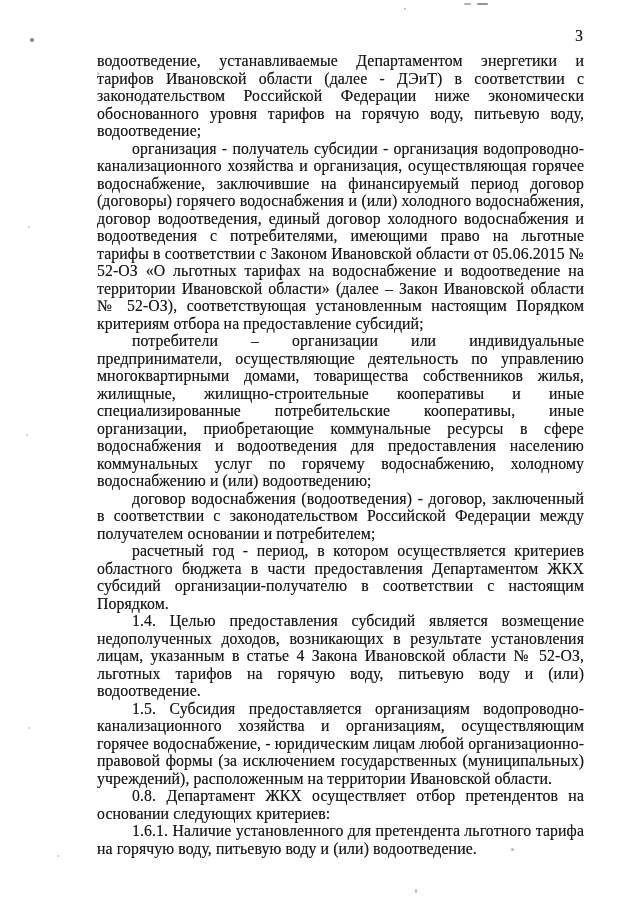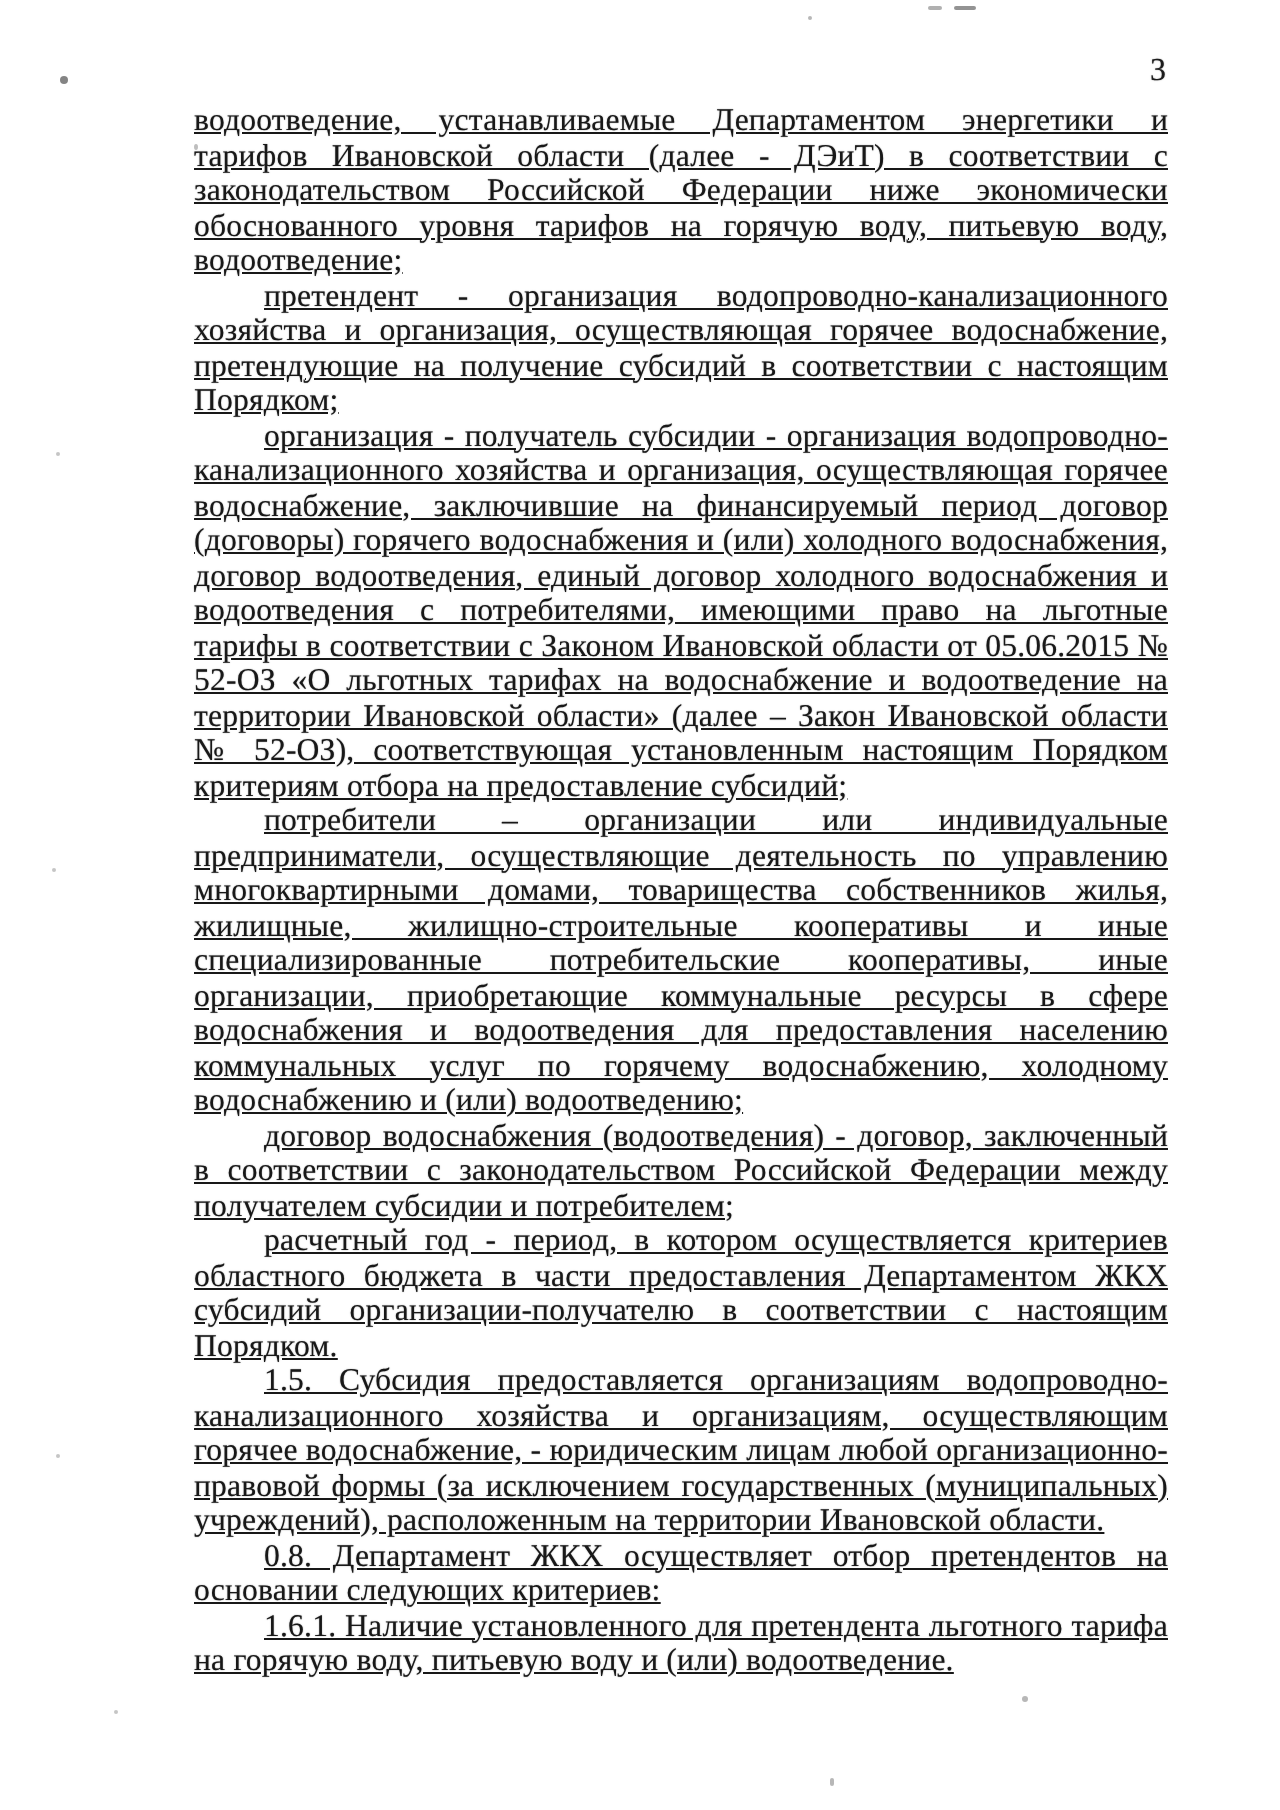--- a/index.html
+++ b/index.html
@@ -34,21 +34,20 @@
     font-size: 15.8px;
     line-height: 17.5px;
     text-align: justify;
     letter-spacing: 0.1px;
     text-shadow: 0 0 0.6px rgba(0,0,0,0.55);
   }
   .para {
     margin: 0;
     padding: 0;
     text-indent: 35px;
-    text-decoration: underline;
   }
   .para.no-indent {
     text-indent: 0;
   }
   .speck {
     position: absolute;
     background: #6f6f6f;
     border-radius: 50%;
   }
   .speck.bar {
@@ -57,25 +56,25 @@
 </style>
 </head>
 <body>
 
 <div class="page">
 
   <div class="page-number">3</div>
 
   <div class="text-block">
     <p class="para no-indent">водоотведение, устанавливаемые Департаментом энергетики и тарифов Ивановской области (далее - ДЭиТ) в соответствии с законодательством Российской Федерации ниже экономически обоснованного уровня тарифов на горячую воду, питьевую воду, водоотведение;</p>
-    <p class="para">претендент - организация водопроводно-канализационного хозяйства и организация, осуществляющая горячее водоснабжение, претендующие на получение субсидий в соответствии с настоящим Порядком;</p>
     <p class="para">организация - получатель субсидии - организация водопроводно-канализационного хозяйства и организация, осуществляющая горячее водоснабжение, заключившие на финансируемый период договор (договоры) горячего водоснабжения и (или) холодного водоснабжения, договор водоотведения, единый договор холодного водоснабжения и водоотведения с потребителями, имеющими право на льготные тарифы в соответствии с Законом Ивановской области от 05.06.2015 № 52-ОЗ «О льготных тарифах на водоснабжение и водоотведение на территории Ивановской области» (далее – Закон Ивановской области № 52-ОЗ), соответствующая установленным настоящим Порядком критериям отбора на предоставление субсидий;</p>
     <p class="para">потребители – организации или индивидуальные предприниматели, осуществляющие деятельность по управлению многоквартирными домами, товарищества собственников жилья, жилищные, жилищно-строительные кооперативы и иные специализированные потребительские кооперативы, иные организации, приобретающие коммунальные ресурсы в сфере водоснабжения и водоотведения для предоставления населению коммунальных услуг по горячему водоснабжению, холодному водоснабжению и (или) водоотведению;</p>
-    <p class="para">договор водоснабжения (водоотведения) - договор, заключенный в соответствии с законодательством Российской Федерации между получателем субсидии и потребителем;</p>
+    <p class="para">договор водоснабжения (водоотведения) - договор, заключенный в соответствии с законодательством Российской Федерации между получателем основании и потребителем;</p>
     <p class="para">расчетный год - период, в котором осуществляется критериев областного бюджета в части предоставления Департаментом ЖКХ субсидий организации-получателю в соответствии с настоящим Порядком.</p>
+    <p class="para">1.4. Целью предоставления субсидий является возмещение недополученных доходов, возникающих в результате установления лицам, указанным в статье 4 Закона Ивановской области № 52-ОЗ, льготных тарифов на горячую воду, питьевую воду и (или) водоотведение.</p>
     <p class="para">1.5. Субсидия предоставляется организациям водопроводно-канализационного хозяйства и организациям, осуществляющим горячее водоснабжение, - юридическим лицам любой организационно-правовой формы (за исключением государственных (муниципальных) учреждений), расположенным на территории Ивановской области.</p>
     <p class="para">0.8. Департамент ЖКХ осуществляет отбор претендентов на основании следующих критериев:</p>
     <p class="para">1.6.1. Наличие установленного для претендента льготного тарифа на горячую воду, питьевую воду и (или) водоотведение.</p>
   </div>
 
   <div class="speck bar" style="left:464px; top:3px; width:7px; height:2px; opacity:.55;"></div>
   <div class="speck bar" style="left:477px; top:3px; width:11px; height:2px; opacity:.75;"></div>
   <div class="speck" style="left:404px; top:8px; width:2px; height:2px; opacity:.5;"></div>
   <div class="speck" style="left:30px; top:38px; width:4px; height:4px; opacity:.85;"></div>
   <div class="speck" style="left:97px; top:72px; width:2px; height:3px; opacity:.45;"></div>

